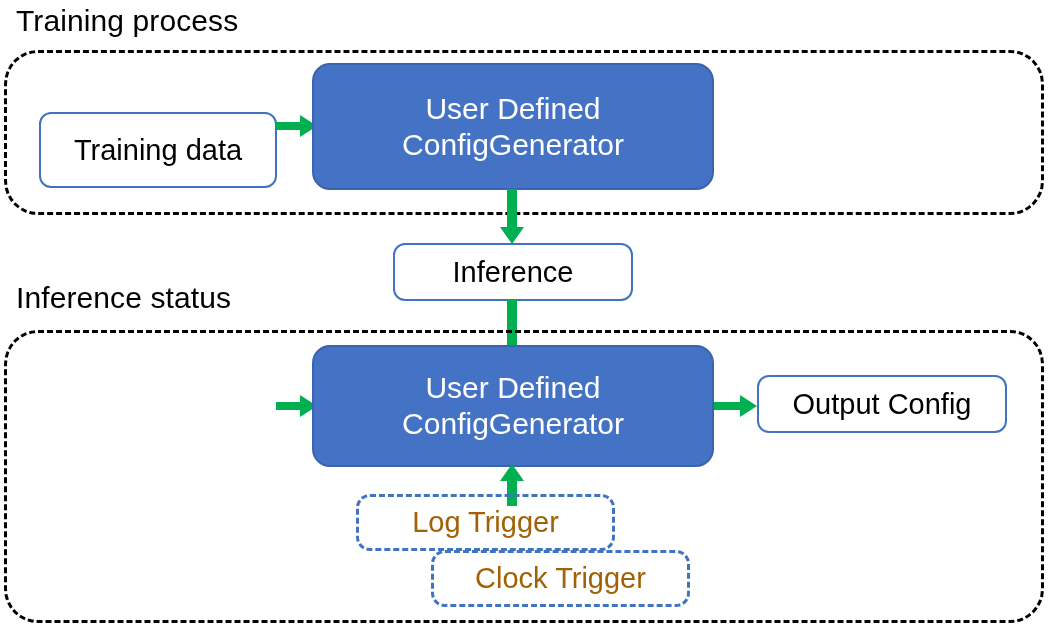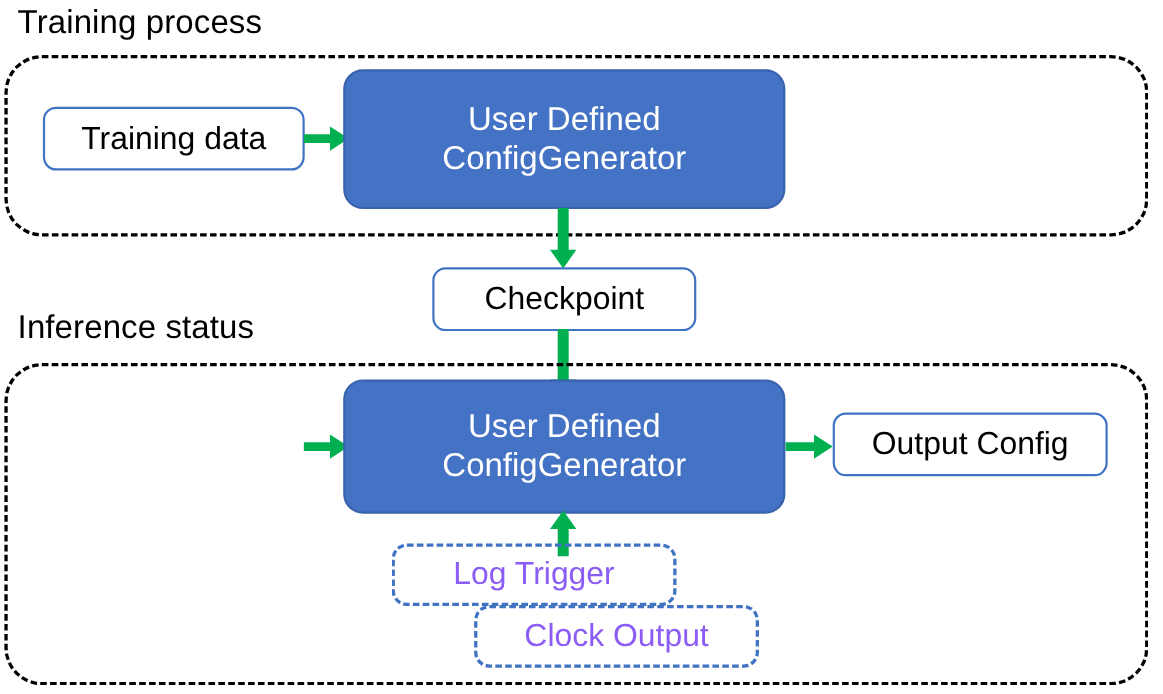--- a/index.html
+++ b/index.html
@@ -78,59 +78,59 @@
     position: absolute;
     box-sizing: border-box;
     background: transparent;
     border: 3px dashed #4173C3;
     border-radius: 14px;
     display: flex;
     align-items: center;
     justify-content: center;
     font-size: 29px;
     line-height: 33px;
-    color: #8b5cf6;
+    color: #a16207;
     white-space: nowrap;
   }
 
   
   .arrow {
     position: absolute;
     pointer-events: none;
   }
 </style>
 </head>
 <body>
 
 <div id="canvas">
 
   <div class="group-label" style="left:16px; top:4px;">Training process</div>
 
   <div class="process-box" style="left:4px; top:50px; width:1040px; height:165px;"></div>
 
-  <div class="io-box" style="left:39px; top:97px; width:238px; height:58px;">Training data</div>
+  <div class="io-box" style="left:39px; top:112px; width:238px; height:76px;">Training data</div>
 
   <div class="arrow" style="left:276px; top:112px; width:42px; height:28px;">
     <svg width="42" height="28" viewBox="0 0 42 28">
       <path d="M0,10 L24,10 L24,3 L41,14 L24,25 L24,18 L0,18 Z" fill="#00AF50"></path>
     </svg>
   </div>
 
   <div class="proc-box" style="left:312px; top:63px; width:402px; height:127px;">
     <span class="line">User Defined</span>
     <span class="line">ConfigGenerator</span>
   </div>
 
   <div class="arrow" style="left:498px; top:189px; width:28px; height:56px;">
     <svg width="28" height="56" viewBox="0 0 28 56">
       <path d="M9,0 L19,0 L19,38 L26,38 L14,55 L2,38 L9,38 Z" fill="#00AF50"></path>
     </svg>
   </div>
 
-  <div class="io-box" style="left:393px; top:243px; width:240px; height:58px;">Checkpoint</div>
+  <div class="io-box" style="left:393px; top:243px; width:240px; height:58px;">Inference</div>
 
   <div class="arrow" style="left:498px; top:299px; width:28px; height:64px;">
     <svg width="28" height="64" viewBox="0 0 28 64">
       <path d="M9,0 L19,0 L19,46 L26,46 L14,63 L2,46 L9,46 Z" fill="#00AF50"></path>
     </svg>
   </div>
 
   <div class="group-label" style="left:16px; top:281px;">Inference status</div>
 
   <div class="process-box" style="left:4px; top:330px; width:1040px; height:293px;"></div>
@@ -156,15 +156,15 @@
   <div class="io-box" style="left:757px; top:375px; width:250px; height:58px;border-radius:12px;">Output Config</div>
 
   <div class="arrow" style="left:498px; top:464px; width:28px; height:42px;">
     <svg width="28" height="42" viewBox="0 0 28 42">
       <path d="M14,0 L26,17 L19,17 L19,42 L9,42 L9,17 L2,17 Z" fill="#00AF50"></path>
     </svg>
   </div>
 
   <div class="trigger-box" style="left:356px; top:494px; width:259px; height:57px; z-index:1;">Log Trigger</div>
 
-  <div class="trigger-box" style="left:431px; top:550px; width:259px; height:57px; z-index:2;">Clock Output</div>
+  <div class="trigger-box" style="left:431px; top:550px; width:259px; height:57px; z-index:2;">Clock Trigger</div>
 
 </div>
 
 </body></html>

